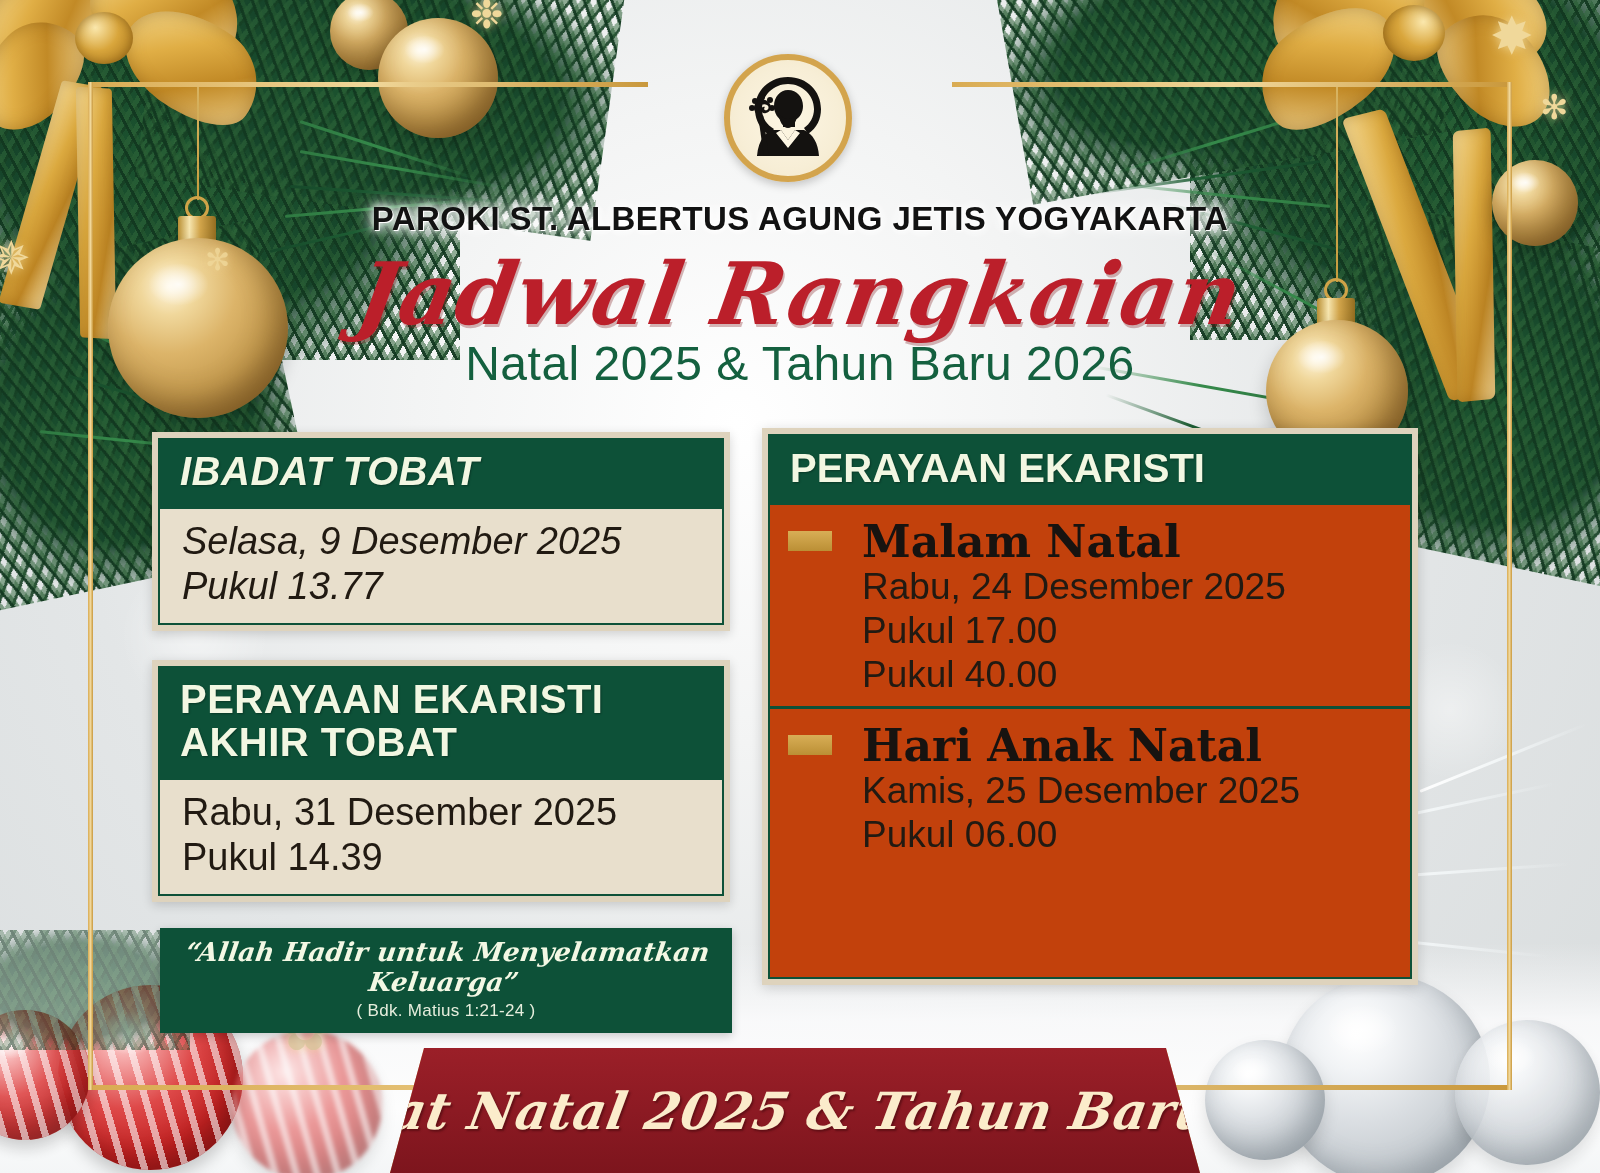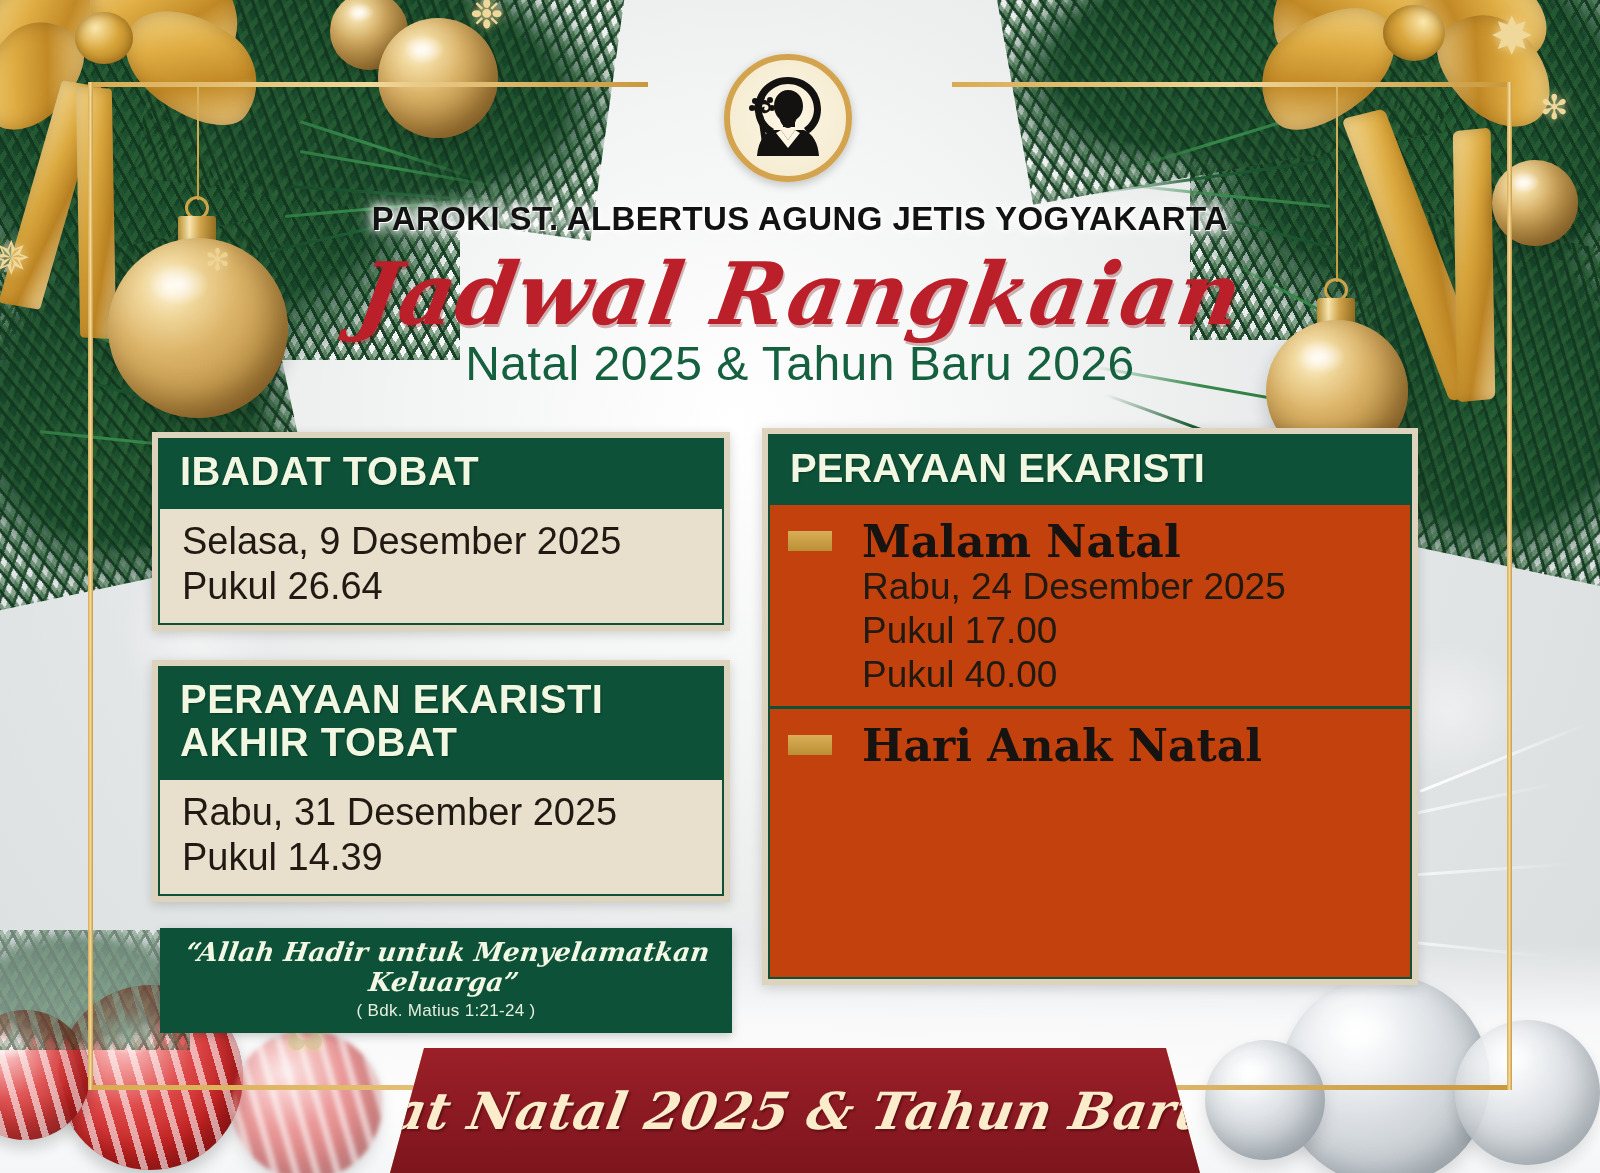--- a/index.html
+++ b/index.html
@@ -147,21 +147,21 @@
     padding:12px 22px 14px 22px; line-height:1.08;
     text-shadow:1px 1px 2px rgba(0,0,0,.3);
   }
   .card-body{
     background:#e8dfcc; border:2px solid #0d5138;
     padding:10px 22px 14px 22px;
     font-size:38px; color:#211a12; line-height:1.18;
   }
   .card-body div{ white-space:nowrap; }
 
-  #card-tobat{ left:152px; top:432px; width:578px; }
+  #card-tobat{ left:152px; top:432px; width:578px;font-style:italic; }
   #card-akhir{ left:152px; top:660px; width:578px; }
 
   
   #quote-box{
     position:absolute; left:160px; top:928px; width:572px;
     background:#0d5138; padding:9px 10px 12px 10px;
     box-shadow:0 3px 9px rgba(0,0,0,.2);
     text-align:center;
   }
   .quote-text{
@@ -371,21 +371,21 @@
   </div>
 
   <div class="parish">PAROKI ST. ALBERTUS AGUNG JETIS YOGYAKARTA</div>
   <div class="script-title">Jadwal Rangkaian</div>
   <div class="subtitle">Natal 2025 &amp; Tahun Baru 2026</div>
 
   <div class="card" id="card-tobat">
     <div class="card-head">IBADAT TOBAT</div>
     <div class="card-body">
       <div>Selasa, 9 Desember 2025</div>
-      <div>Pukul 26.64</div>
+      <div>Pukul 13.77</div>
     </div>
   </div>
 
   <div class="card" id="card-akhir">
     <div class="card-head">
       <div>PERAYAAN EKARISTI</div>
       <div>AKHIR TOBAT</div>
     </div>
     <div class="card-body">
       <div>Rabu, 31 Desember 2025</div>
@@ -406,20 +406,22 @@
         <div class="marker"></div>
         <div class="etitle">Malam Natal</div>
         <div class="eline">Rabu, 24 Desember 2025</div>
         <div class="eline">Pukul 17.00</div>
         <div class="eline">Pukul 40.00</div>
       </div>
 
       <div class="event">
         <div class="marker"></div>
         <div class="etitle">Hari Anak Natal</div>
+        <div class="eline">Kamis, 25 Desember 2025</div>
+        <div class="eline">Pukul 06.00</div>
       </div>
 
     </div>
   </div>
 
   <div id="banner-edge"></div>
   <div id="banner">
     <div class="banner-text">Selamat Natal 2025 &amp; Tahun Baru 2026</div>
   </div>
 

